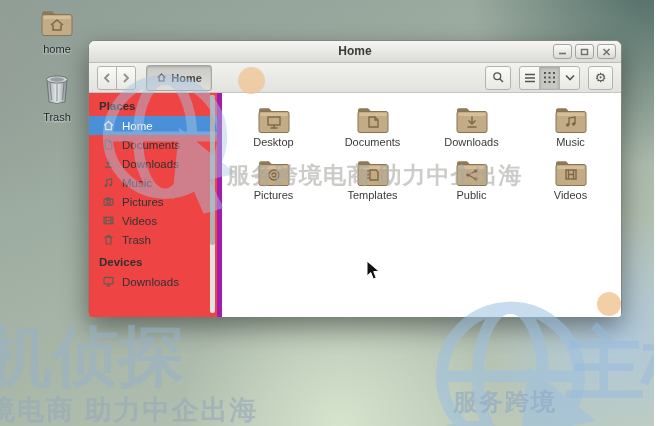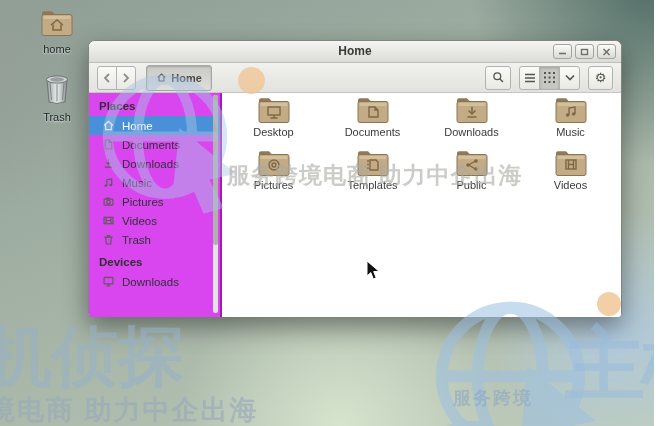--- a/index.html
+++ b/index.html
@@ -43,30 +43,30 @@
   .spacer{flex:1;}
   .btn-search{width:26px;border-radius:3px;}
   .view-group{display:flex;margin-left:8px;}
   .seg{width:21px;}
   .seg-list{border-radius:3px 0 0 3px;}
   .seg-grid{margin-left:-1px;background:#c7c7c3;box-shadow:inset 0 1px 3px rgba(0,0,0,.2);}
   .seg-chev{margin-left:-1px;border-radius:0 3px 3px 0;}
   .btn-gear{width:25px;border-radius:3px;margin-left:8px;font-size:13px;color:#55554f;}
   
   .wbody{display:flex;height:224px;border-radius:0 0 3px 3px;overflow:hidden;}
-  .sidebar{width:133px;background:#d946ef;border-right:2px solid #a21caf;position:relative;
+  .sidebar{width:133px;background:#ef4444;border-right:5px solid #a21caf;position:relative;
     font-size:11.5px;color:#2e3436;box-sizing:border-box;flex:none;}
   .sb-header{font-weight:bold;padding:6px 0 3px 10px;color:#30302e;height:14px;line-height:14px;}
   .sb-item{height:19px;display:flex;align-items:center;gap:7px;padding-left:13px;cursor:default;}
   .sb-item svg{flex:none;color:#5b5b57;}
   .sb-item.selected{background:#4a90d9;color:#fff;}
   .sb-item.selected svg{color:#fff;}
   .sb-scrollbar{position:absolute;right:2px;top:2px;width:5px;height:218px;background:#e3e3e1;border-radius:3px;}
   .sb-thumb{position:absolute;top:0;left:0;width:5px;height:150px;background:#b1b1ad;border-radius:3px;}
-  .main{flex:1;background:#ffffff;padding:0 0 0 2px;display:grid;
+  .main{flex:1;background:#ffffff;padding:10px 0 0 2px;display:grid;
     grid-template-columns:repeat(4,99px);grid-auto-rows:53px;align-content:start;}
   .folder{display:flex;flex-direction:column;align-items:center;justify-content:flex-start;padding-top:2px;}
   .folder-label{font-size:11px;color:#3a3a3a;margin-top:1px;}
   
   .wm{position:absolute;pointer-events:none;}
   .wm-chars{font-weight:bold;white-space:nowrap;}
   .wm-dot{border-radius:50%;position:absolute;}
   
   #cursor{position:absolute;left:366px;top:260px;z-index:50;}
 </style>
@@ -423,20 +423,20 @@
       <g fill="none" stroke="#9cc0e2" stroke-width="7">
           <circle cx="48" cy="48" r="40"></circle>
           <ellipse cx="48" cy="48" rx="19" ry="40"></ellipse>
           <path d="M8 48 H88"></path>
         </g>
       <path d="M58 42 L98 74 L79 78 L89 98 L75 102 L66 81 L53 92 Z" fill="#9cc0e2"></path>
       <path d="M2 86 Q25 70 48 86 T94 86" stroke="#9cc0e2" stroke-width="8" fill="none"></path>
     </svg>
     <div class="wm-dot" style="left:172px;top:6px;width:24px;height:24px;background:rgba(240,195,145,.8);"></div>
     <div class="wm-chars" style="position:absolute;left:140px;top:26px;font-size:80px;color:rgba(150,186,222,.5);letter-spacing:-4px;">主机</div>
-    <div class="wm-chars" style="position:absolute;left:28px;top:100px;font-size:18px;color:rgba(140,166,196,.6);letter-spacing:2px;">服务跨境</div>
+    <div class="wm-chars" style="position:absolute;left:28px;top:100px;font-size:24px;color:rgba(140,166,196,.6);letter-spacing:2px;">服务跨境</div>
   </div>
 
   <svg id="cursor" width="14" height="21" viewBox="0 0 14 21">
     <path d="M1 1 L1 16 L4.8 12.6 L7.3 19 L10.2 17.8 L7.7 11.6 L13 11.3 Z" fill="#111" stroke="#fff" stroke-width="1"></path>
   </svg>
 
 </div>
 
 </body></html>

